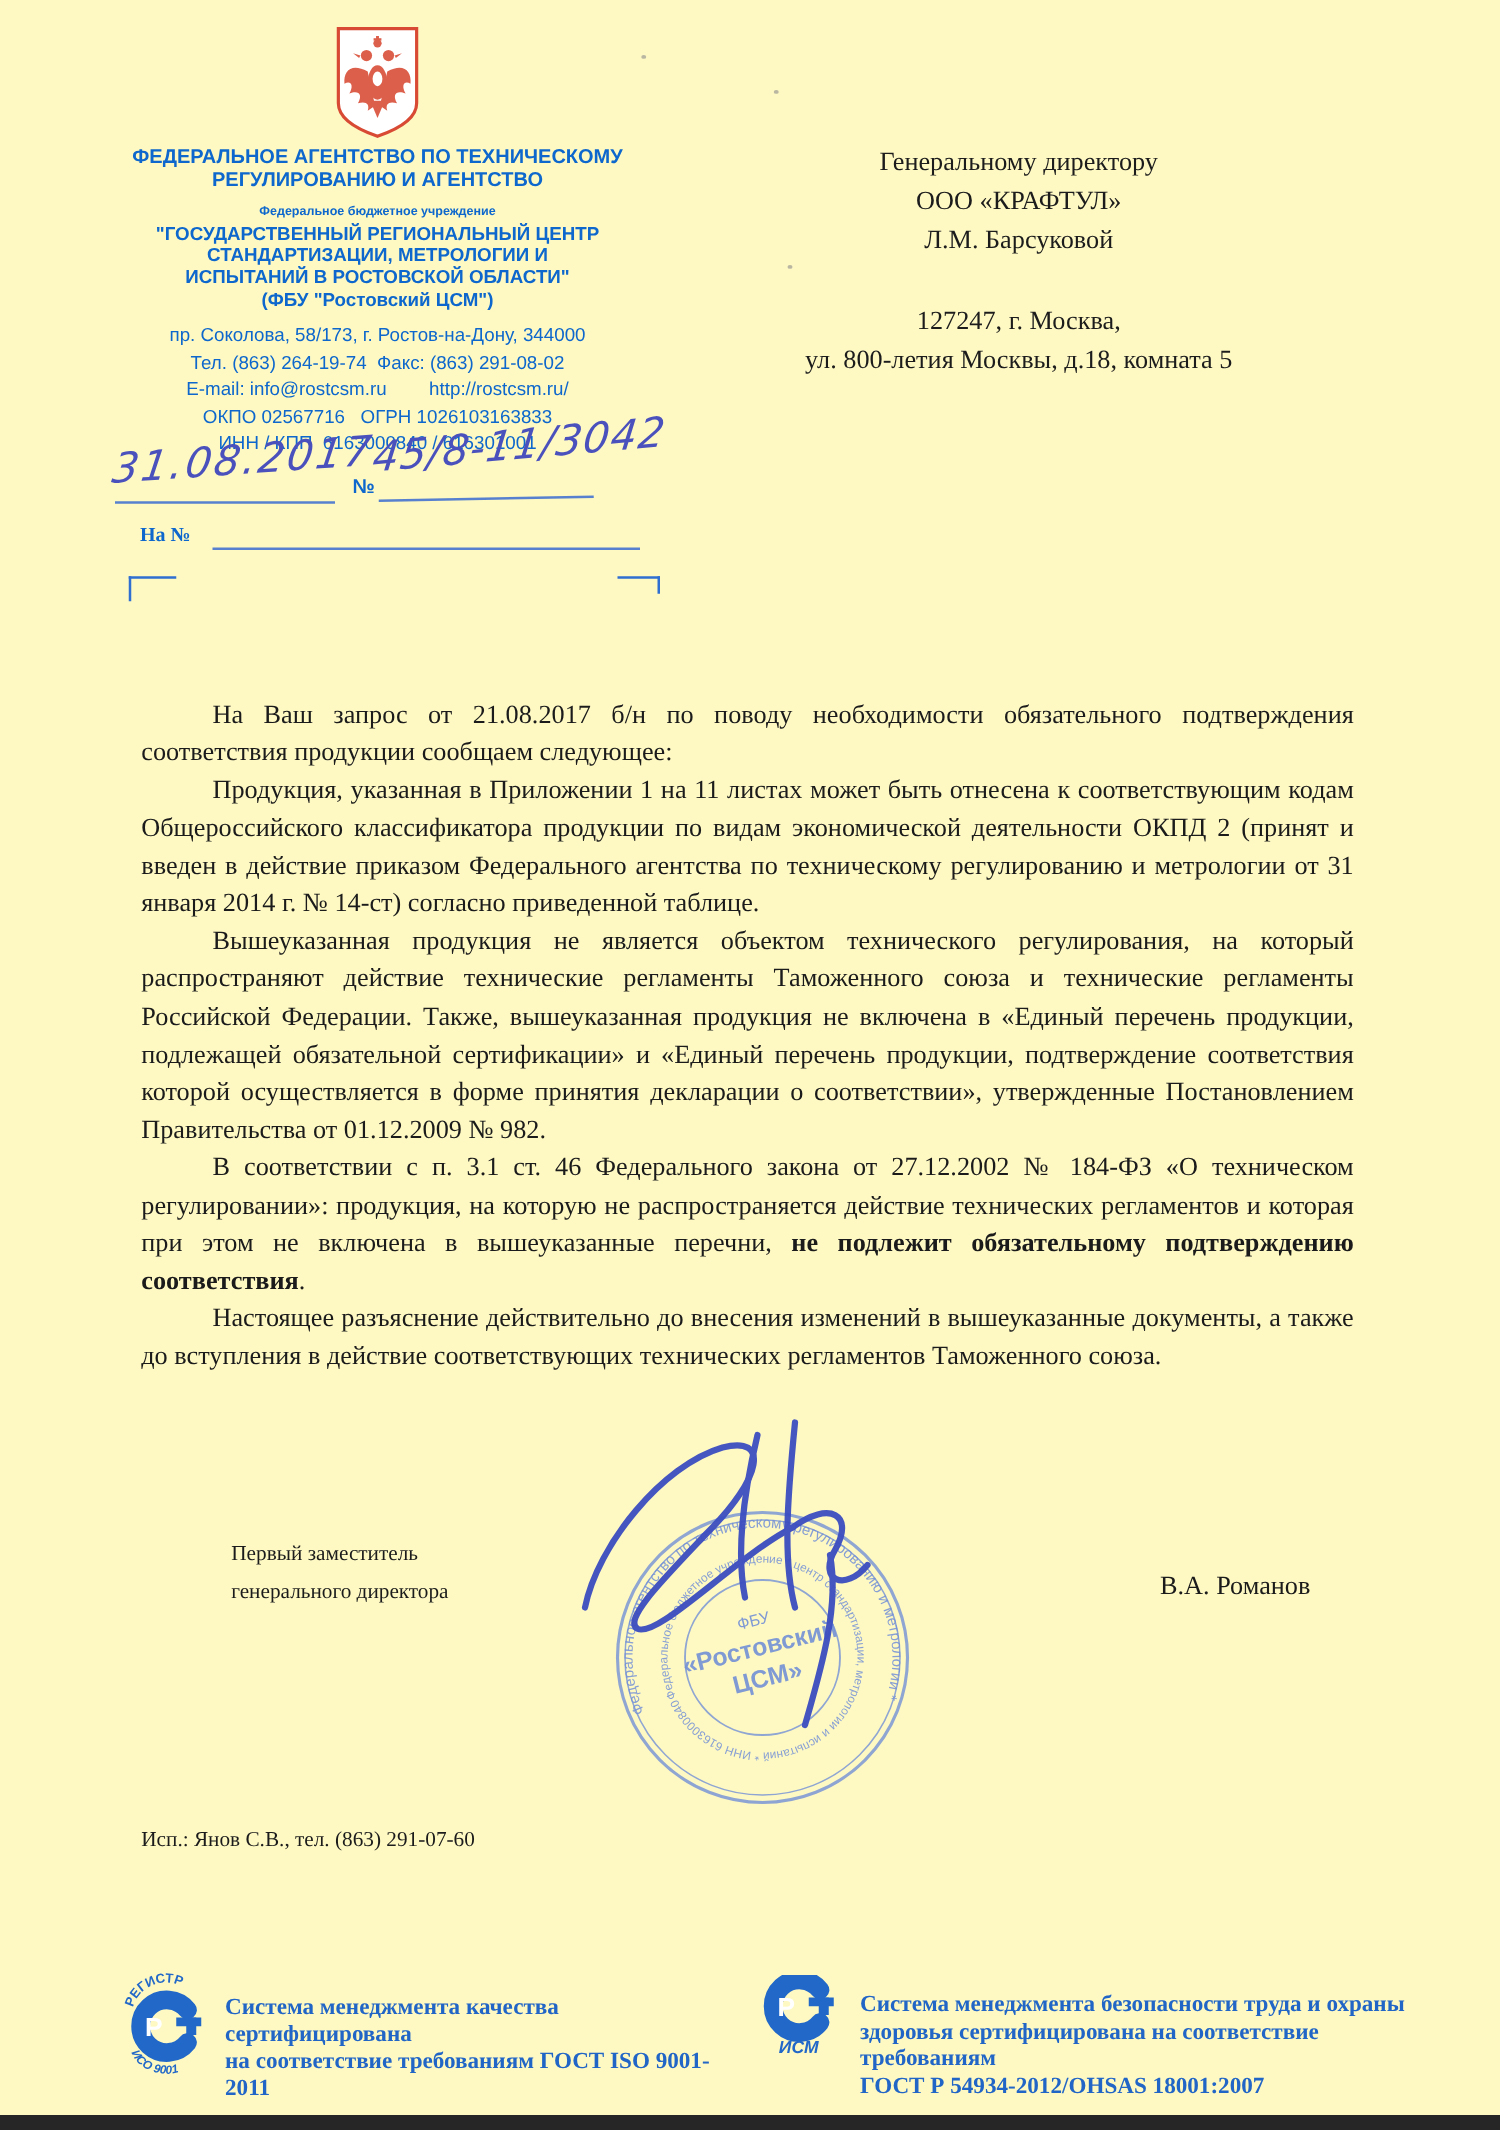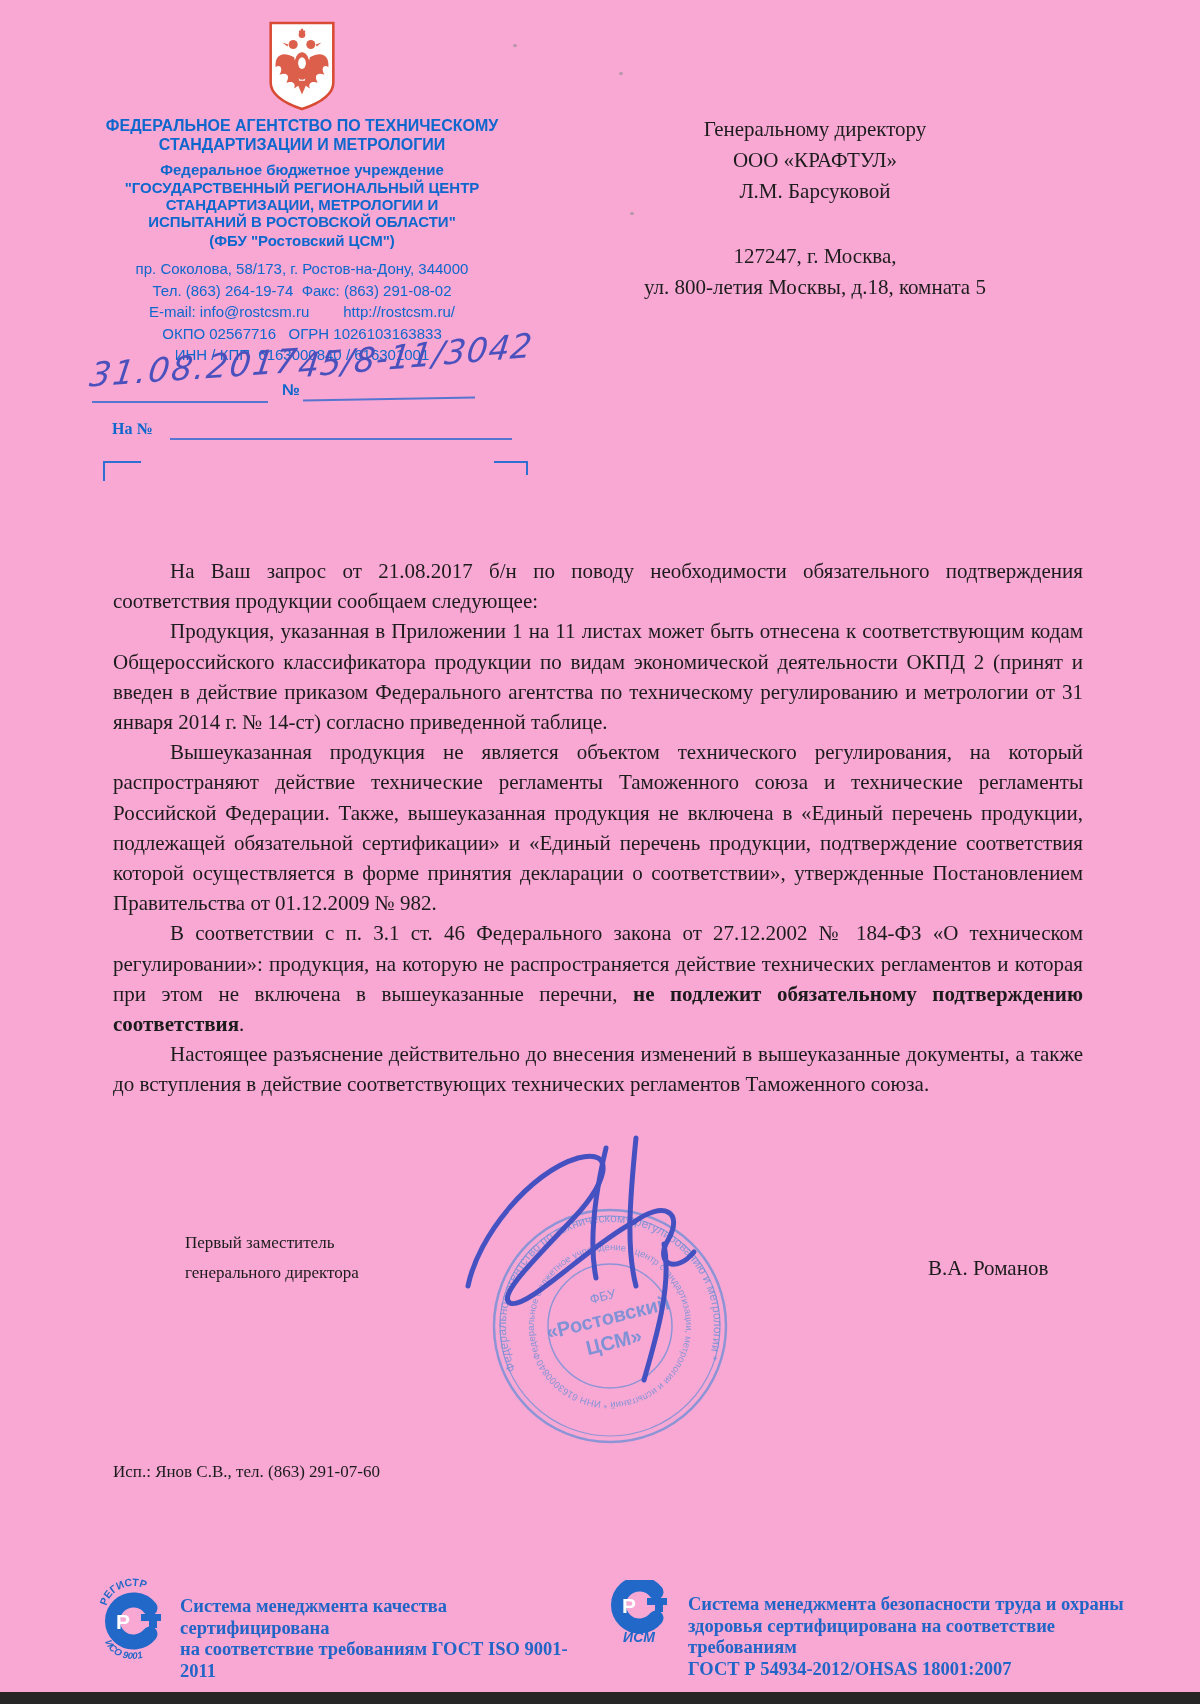--- a/index.html
+++ b/index.html
@@ -1,25 +1,25 @@
 <!DOCTYPE html>
 <html><head>
 <meta charset="utf-8">
 <style>
   html,body{margin:0;padding:0;background:#d9d9d9;}
-  .page{position:relative;width:1200px;height:1704px;background:#f9a8d4;
+  .page{position:relative;width:1200px;height:1704px;background:#fef9c3;
         font-family:"Liberation Serif",serif;color:#1b1b1b;overflow:hidden;margin:0 auto;}
   .abs{position:absolute;}
 
   
   .letterhead{left:82px;top:20px;width:440px;text-align:center;
               color:#0d67cc;font-family:"Liberation Sans",sans-serif;}
   .emblem{display:block;margin:0 auto 4px auto;}
   .lh-agency{font-weight:bold;font-size:16px;line-height:19px;white-space:pre-wrap;}
-  .lh-orgtype{font-weight:bold;font-size:15px;line-height:18px;margin-top:7px;}
+  .lh-orgtype{font-weight:bold;font-size:10px;line-height:18px;margin-top:7px;}
   .lh-orgname{font-weight:bold;font-size:15px;line-height:17px;}
   .lh-short{font-weight:bold;font-size:15px;line-height:17px;margin-top:2px;}
   .lh-line{font-size:15px;line-height:21.5px;white-space:pre-wrap;}
   .lh-gap{margin-top:9px;}
   .lh-email{display:flex;justify-content:center;gap:34px;font-size:15px;line-height:21.5px;}
 
   
   .hw{font-family:"DejaVu Sans",sans-serif;font-style:italic;color:#4a51bd;}
   .hw-date{left:90px;top:348px;font-size:33px;transform:rotate(-4deg) skewX(-12deg);letter-spacing:2px;}
   .hw-num{left:298px;top:336px;font-size:33px;transform:rotate(-5deg) skewX(-12deg);letter-spacing:1px;}
@@ -84,21 +84,21 @@
         <rect x="36.8" y="9" width="2.4" height="5"></rect>
         <rect x="34.8" y="10.8" width="6.4" height="2"></rect>
         <ellipse cx="38" cy="47" rx="8" ry="14"></ellipse>
         <path d="M30,38 C17,31 10,37 11,48 C16,45 19,49 15,56 C23,53 26,57 22,64 C28,62 32,64 30,70 L36,66 Z"></path>
         <path d="M46,38 C59,31 66,37 65,48 C60,45 57,49 61,56 C53,53 50,57 54,64 C48,62 44,64 46,70 L40,66 Z"></path>
         <path d="M32,62 L44,62 L38,76 Z"></path>
       </g>
       <ellipse cx="38" cy="44" rx="4" ry="6" fill="#ffffff"></ellipse>
     </svg>
     <div class="lh-agency">ФЕДЕРАЛЬНОЕ АГЕНТСТВО ПО ТЕХНИЧЕСКОМУ</div>
-    <div class="lh-agency">СТАНДАРТИЗАЦИИ И МЕТРОЛОГИИ</div>
+    <div class="lh-agency">РЕГУЛИРОВАНИЮ И АГЕНТСТВО</div>
     <div class="lh-orgtype">Федеральное бюджетное учреждение</div>
     <div class="lh-orgname">"ГОСУДАРСТВЕННЫЙ РЕГИОНАЛЬНЫЙ ЦЕНТР</div>
     <div class="lh-orgname">СТАНДАРТИЗАЦИИ, МЕТРОЛОГИИ И</div>
     <div class="lh-orgname">ИСПЫТАНИЙ В РОСТОВСКОЙ ОБЛАСТИ"</div>
     <div class="lh-short">(ФБУ "Ростовский ЦСМ")</div>
     <div class="lh-line lh-gap">пр. Соколова, 58/173, г. Ростов-на-Дону, 344000</div>
     <div class="lh-line">Тел. (863) 264-19-74  Факс: (863) 291-08-02</div>
     <div class="lh-email">
       <span>E-mail:  info@rostcsm.ru</span>
       <span>http://rostcsm.ru/</span>

